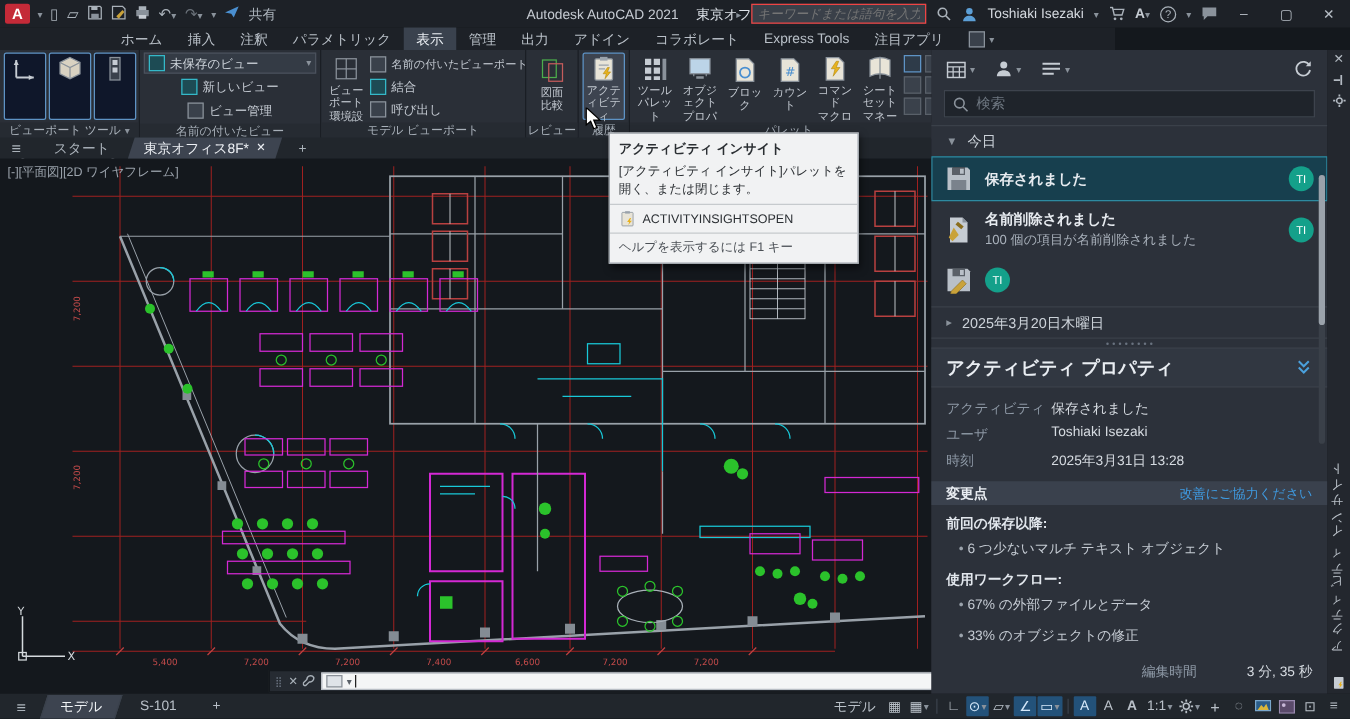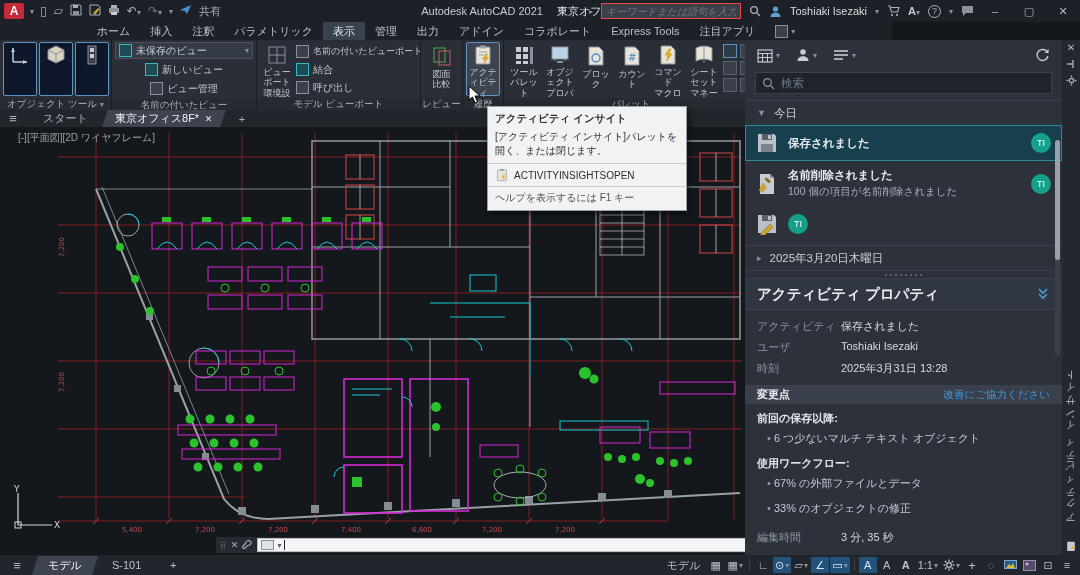--- a/index.html
+++ b/index.html
@@ -53,21 +53,21 @@
   
   #filetabs { position:absolute; top:110px; left:0; width:745px; height:17px; background:#21262c;
     display:flex; align-items:stretch; gap:1px; }
   .ftab { display:flex; align-items:center; gap:6px; padding:0 10px; color:#aab2ba; transform:skewX(-18deg); margin-left:6px; }
   .ftab > * { transform:skewX(18deg); display:inline-block; }
   .ftab.active { background:#3d4450; color:#eef1f5; }
   .hamb { width:26px; display:flex; align-items:center; justify-content:center; color:#aab2ba; font-size:13px; }
 
   
   #canvas { position:absolute; top:127px; left:0; width:745px; height:428px; background:#14181d; overflow:hidden; }
-  #vplabel { position:absolute; top:4px; left:18px; color:#9aa2ab; font-size:10px; }
+  #vplabel { position:absolute; top:4px; left:6px; color:#9aa2ab; font-size:10px; }
   #ucs { position:absolute; left:8px; bottom:22px; color:#d5dade; }
 
   
   #cmdline { position:absolute; top:536px; left:215px; width:648px; height:18px; background:#262b32;
     display:flex; align-items:center; gap:4px; padding:0 4px; border:1px solid #14181d; }
   #cmd-input-wrap { flex:1; height:14px; background:#f4f5f6; border:1px solid #b9bec5; display:flex; align-items:center; gap:3px; padding:0 3px; }
   #cmd-input { flex:1; border:0; outline:0; background:transparent; font-size:10px; color:#222; height:12px; }
   .caretline { width:1px; height:10px; background:#222; animation:blink 1s steps(1) infinite; }
   @keyframes blink { 50% { opacity:0; } }
   .cmdicon { width:13px; height:10px; background:#dfe3e8; border:1px solid #8a9098; }
@@ -258,21 +258,21 @@
                 <rect x="7" y="2" width="8" height="18" fill="#3a414b" stroke="#8a929b"></rect>
                 <rect x="9" y="4" width="4" height="4" fill="#c6ccd3"></rect>
                 <rect x="9" y="10" width="4" height="4" fill="#c6ccd3"></rect>
               </svg>
           </span>
           <span class="txt">ナビゲーション
 バー</span>
         </div>
       </div>
       <div class="panel-label">
-          <span>オブジェクト ツール</span>
+          <span>ビューポート ツール</span>
           <span class="caret">▾</span>
         </div>
     </div>
 
     <div class="panel" style="width:150px;">
       <div class="panel-content" style="flex-direction:column; gap:2px; align-items:center;">
         <div class="dropbox">
           <span class="mini teal"></span>
           <span style="flex:1;">未保存のビュー</span>
             <span class="caret">▾</span>
@@ -885,21 +885,21 @@
       <a href="#">改善にご協力ください</a>
     </div>
 
     <div class="sec-h">前回の保存以降:</div>
     <div class="bullet">6 つ少ないマルチ テキスト オブジェクト</div>
 
     <div class="sec-h">使用ワークフロー:</div>
     <div class="bullet" style="padding-bottom:7px;">67% の外部ファイルとデータ</div>
     <div class="bullet">33% のオブジェクトの修正</div>
 
-    <div class="prow" style="margin-top:8px;">
+    <div class="prow" style="margin-top:8px;justify-content:flex-end;">
       <span class="pl">編集時間</span>
         <span class="pv">3 分, 35 秒</span>
     </div>
 
     <div id="pal-scroll">
         <div class="thumb"></div>
       </div>
   </div>
 
   <div id="rail">

